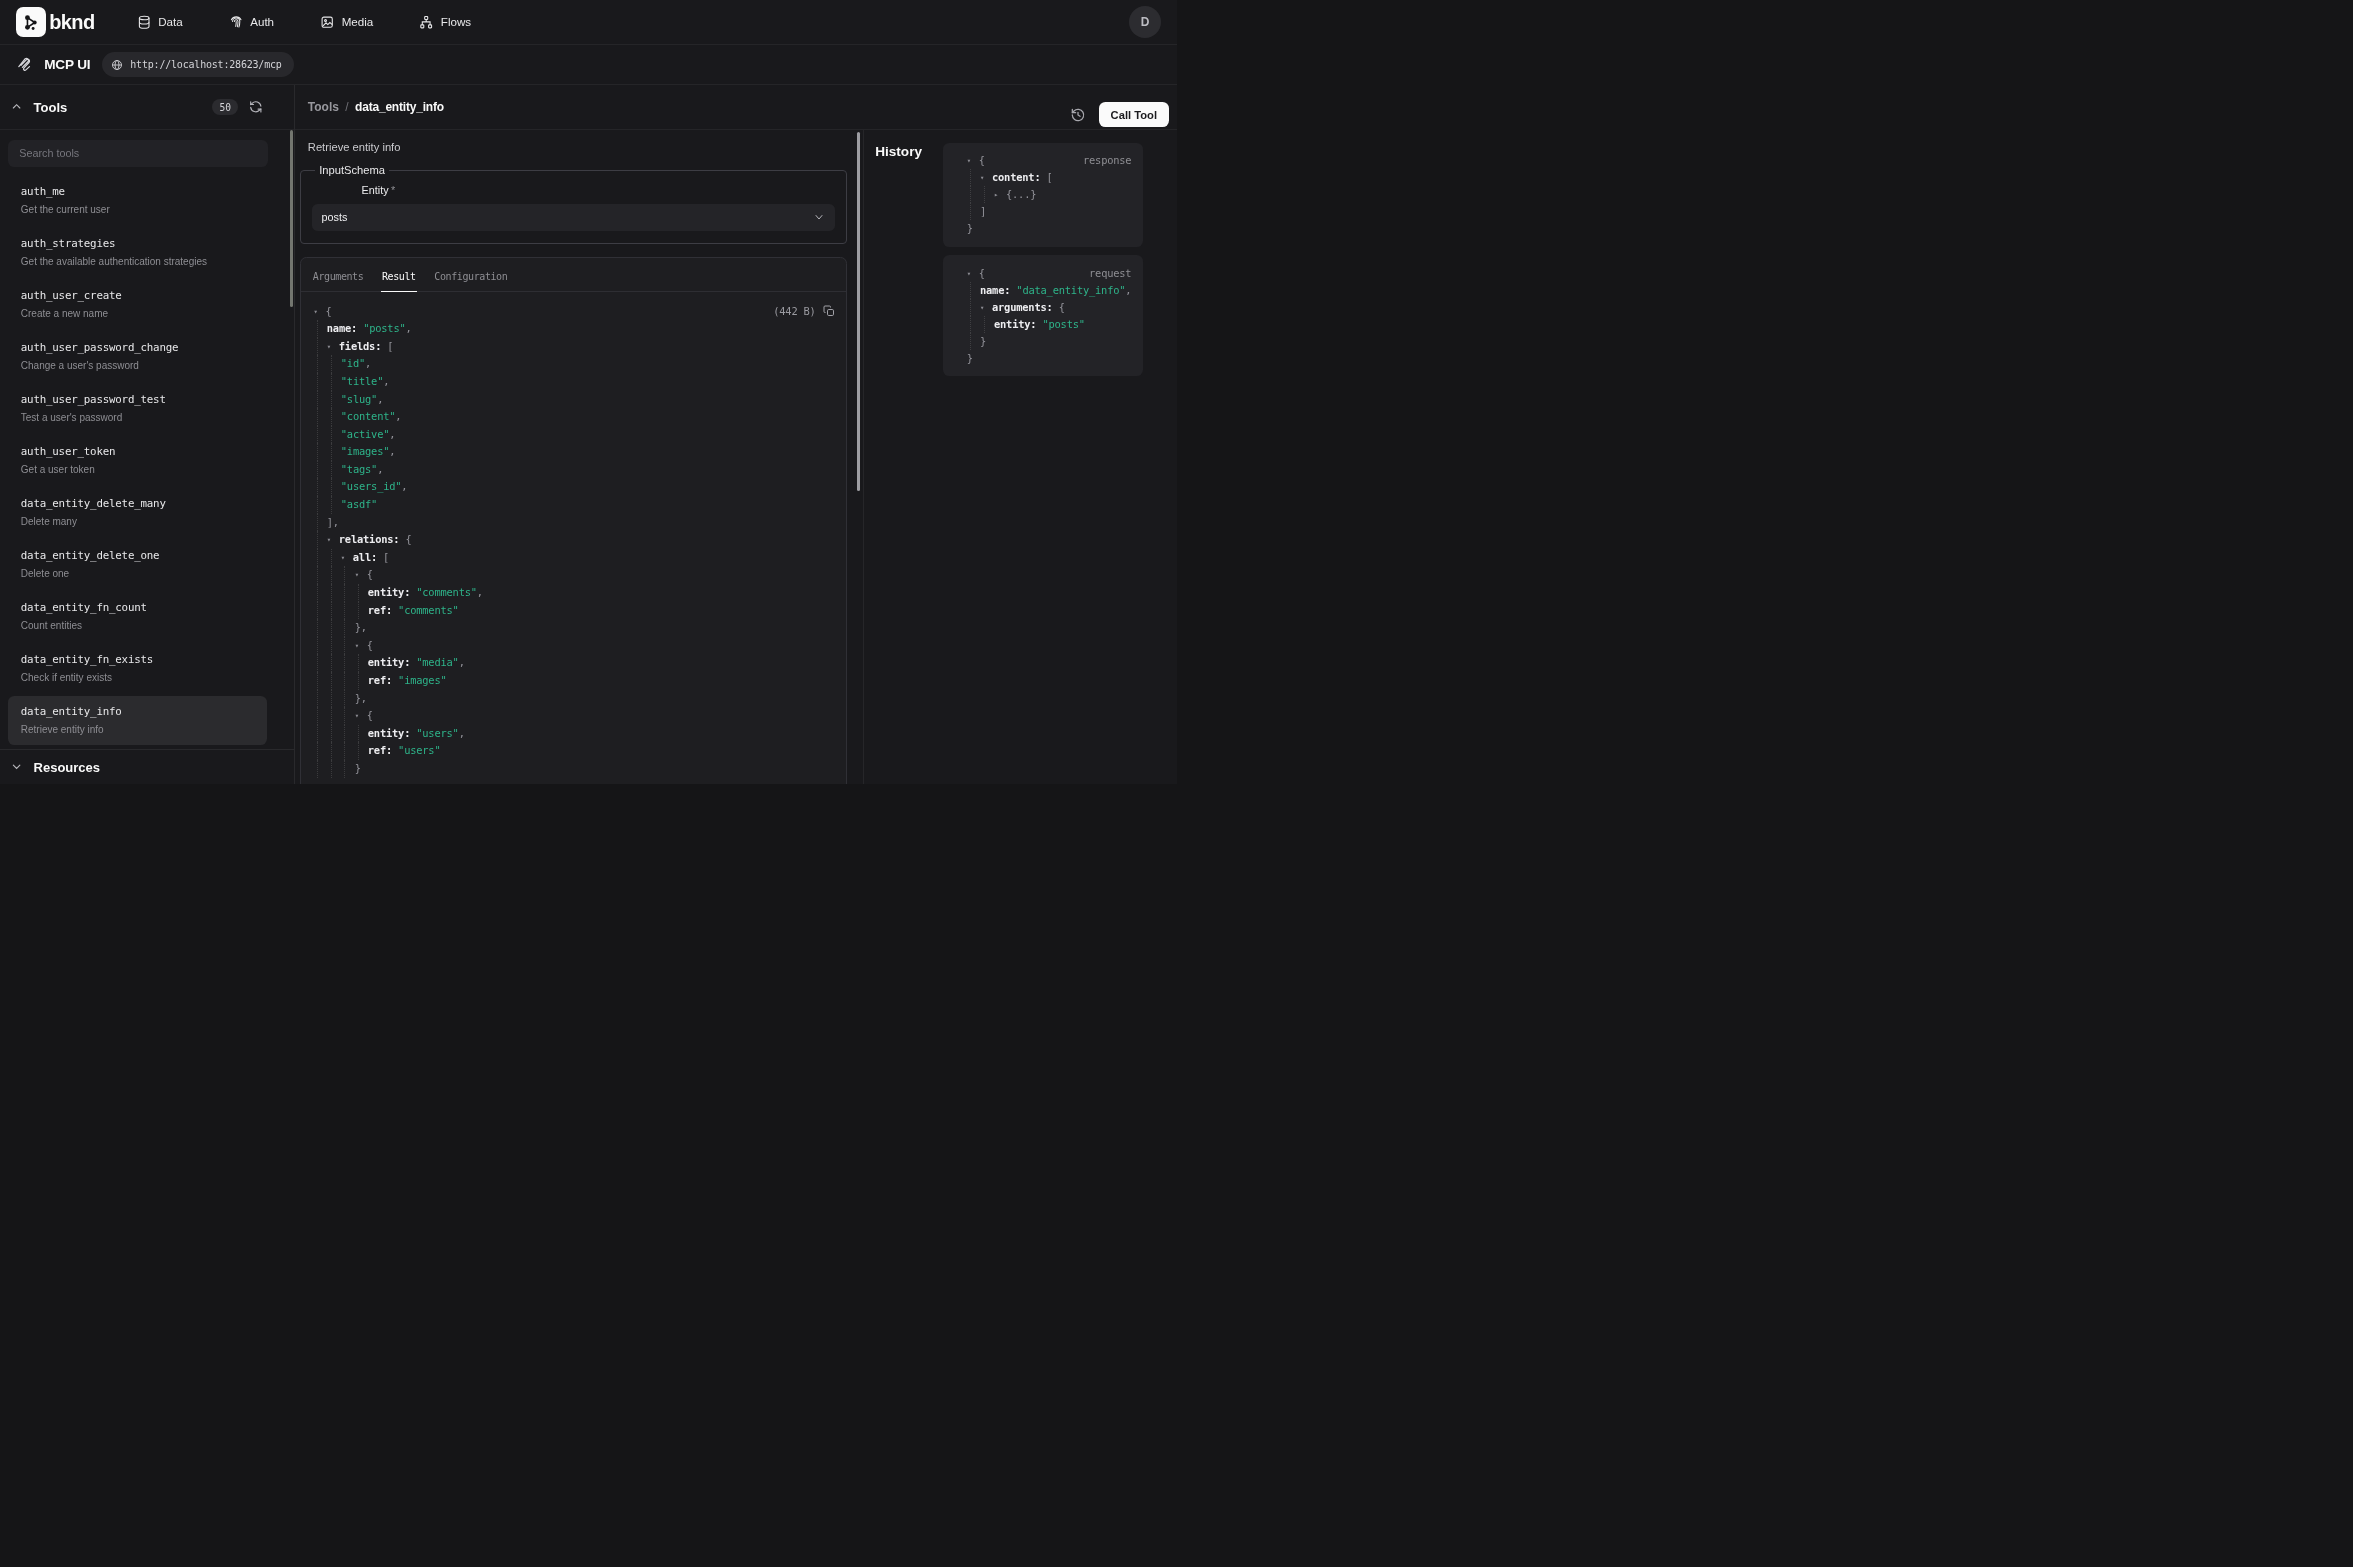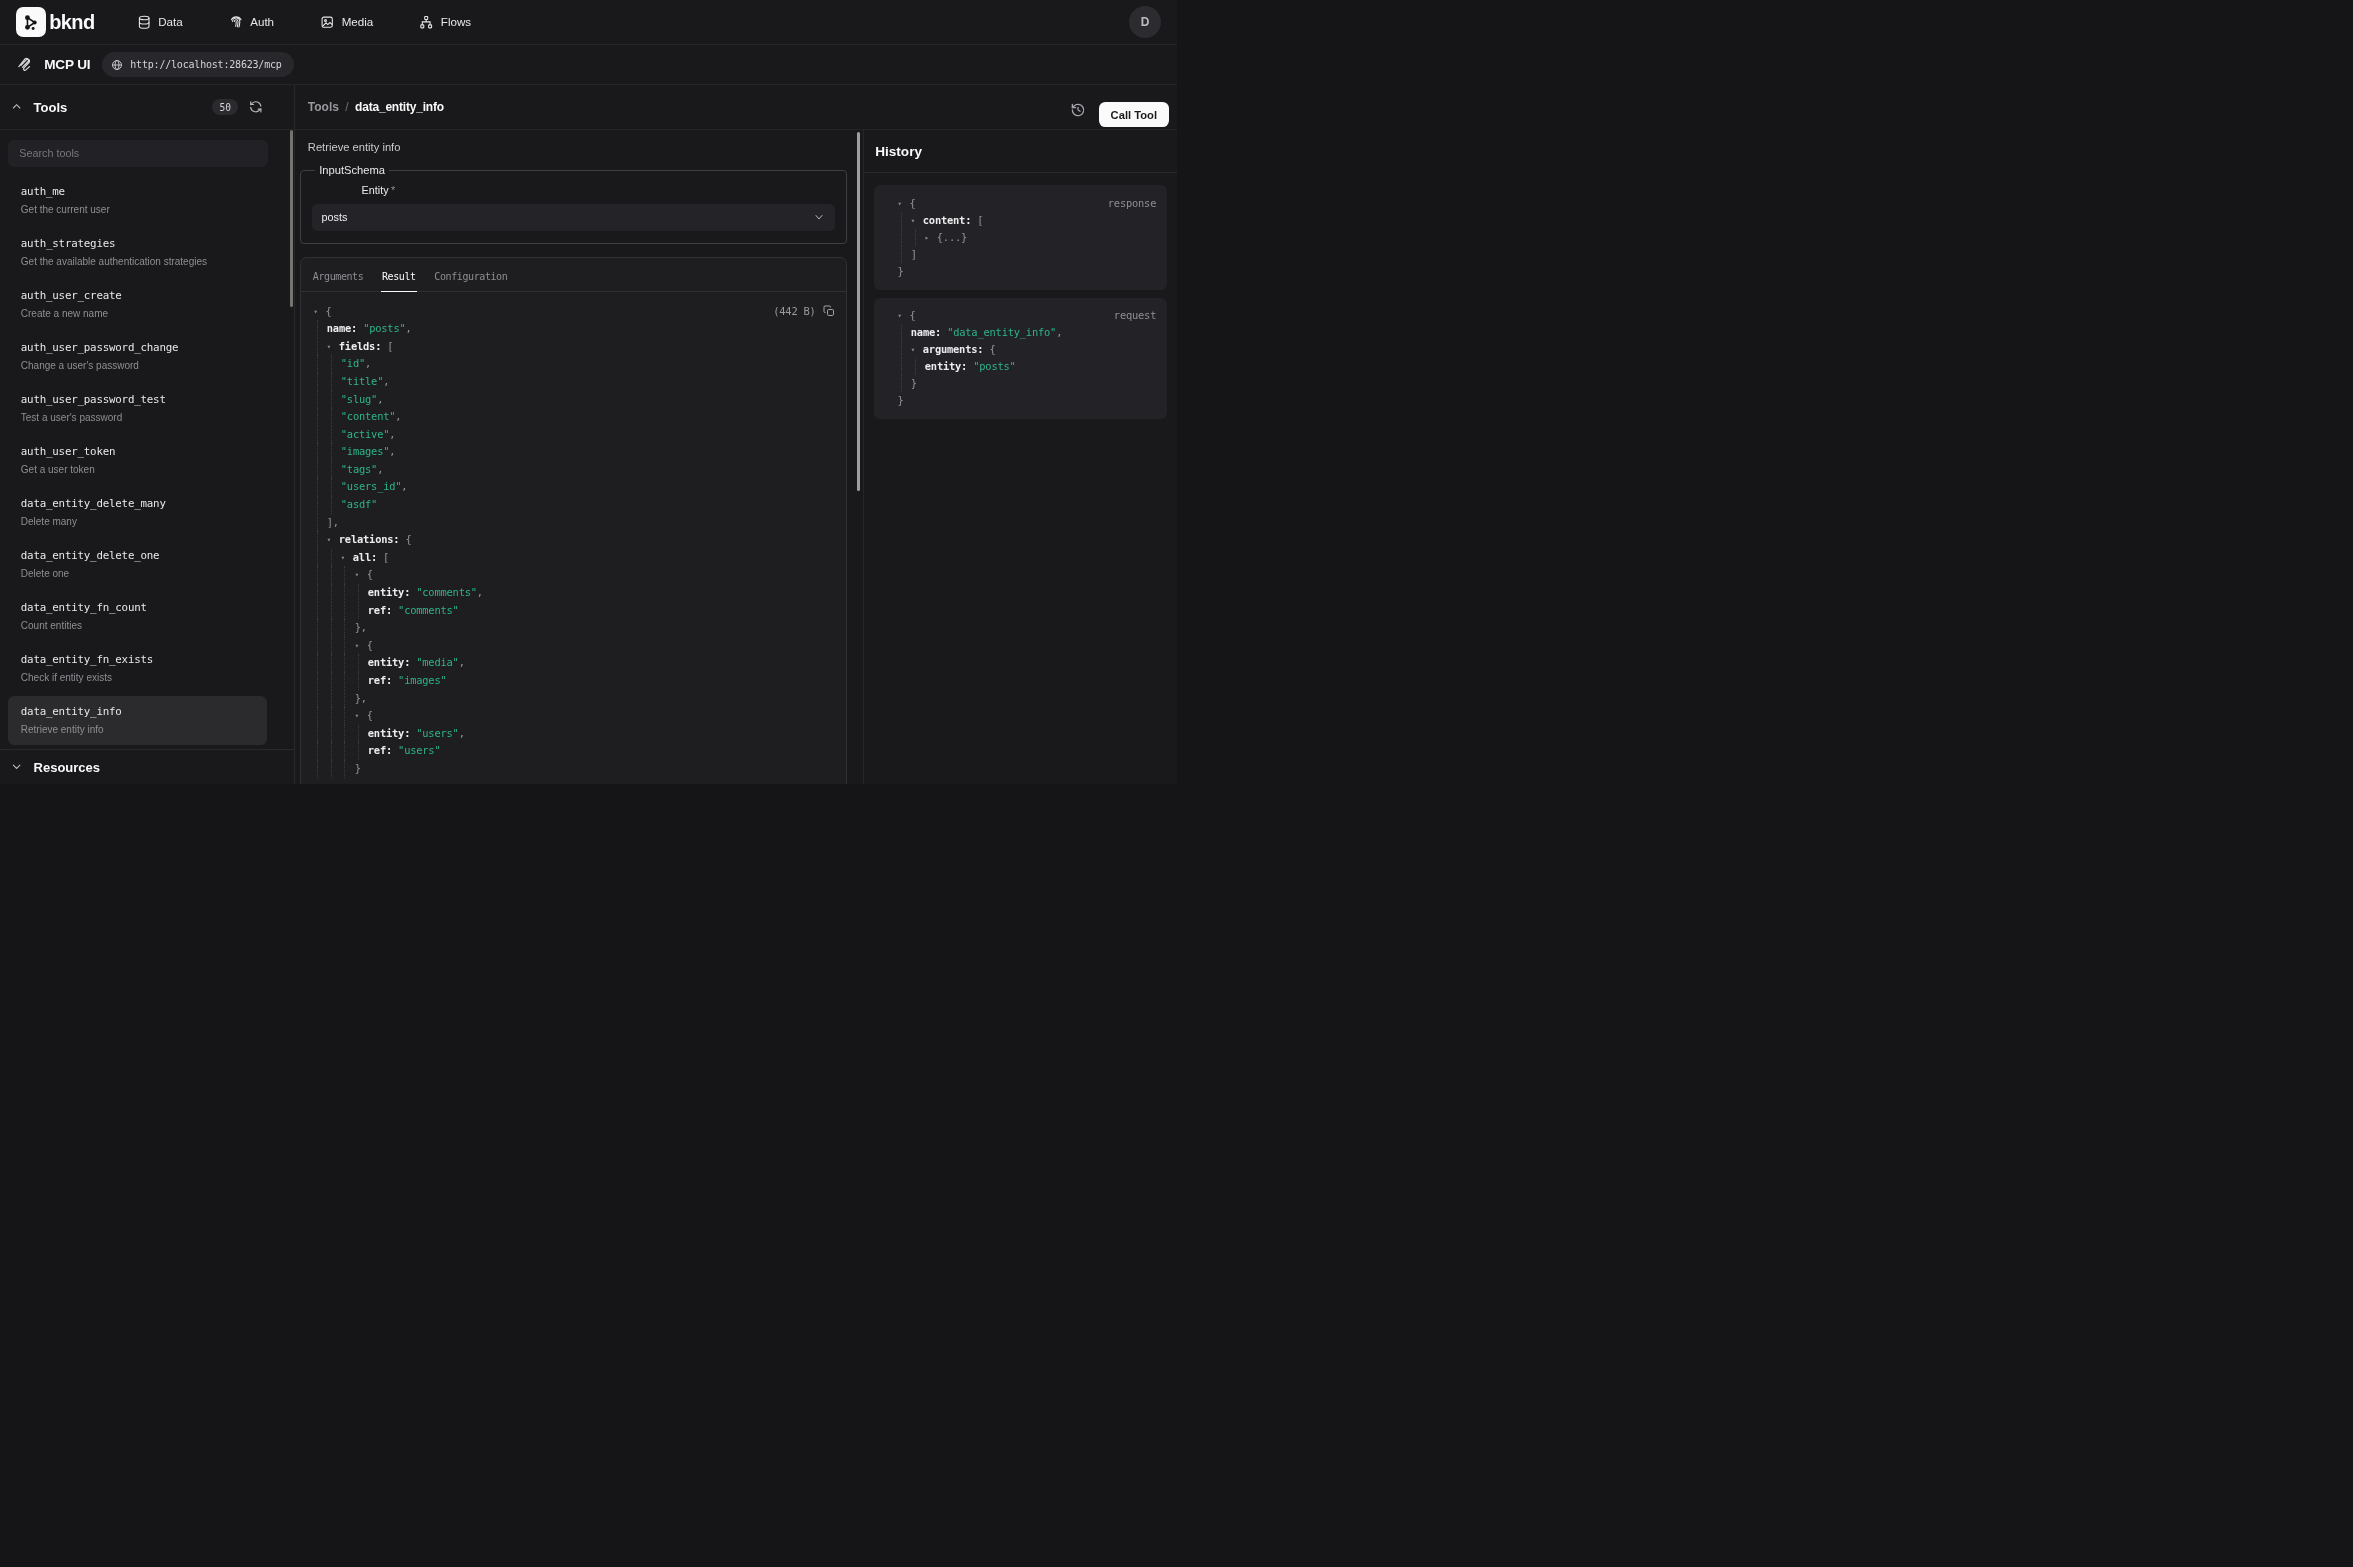--- a/index.html
+++ b/index.html
@@ -85,21 +85,21 @@
   
   .right-area { flex:1 1 auto; display:flex; flex-direction:column; }
   .main-header {
     height:45px; flex:0 0 45px; display:flex; align-items:center;
     padding:0 8px 0 12.8px; border-bottom:0.8px solid rgba(255,255,255,.055);
   }
   .breadcrumb { display:flex; align-items:center; gap:6.4px; font-size:12px; }
   .bc-root { color:#98989e; font-weight:600; }
   .bc-sep { color:#6f6f75; font-weight:400; }
   .bc-current { color:#fafafa; font-weight:700; letter-spacing:-0.2px; }
-  .header-actions { margin-left:auto; display:flex; align-items:flex-start; gap:12.8px;margin-top:15px; }
+  .header-actions { margin-left:auto; display:flex; align-items:center; gap:12.8px;margin-top:15px; }
   .history-btn { color:#a8a8ae; cursor:pointer; }
   .call-tool-btn {
     background:#fafafa; color:#1b1b1e; border:none; border-radius:6.4px;
     height:25.6px; padding:0 12px; font-size:11.2px; font-weight:600; cursor:pointer;
     font-family:"Liberation Sans", sans-serif;
   }
 
   .right-body { flex:1 1 auto; display:flex; position:relative; overflow:hidden; }
 
   
@@ -144,21 +144,21 @@
   .tp { color:#94949b; }
   .row-meta { margin-left:auto; display:flex; align-items:center; gap:7.2px; color:#9a9aa0; font-size:10.4px; }
   .copy-btn { color:#a2a2a8; cursor:pointer; }
   .hist-label { margin-left:auto; color:#8e8e93; font-size:10.4px; }
 
   .main-scrollbar { position:absolute; left:562px; top:1.6px; width:3.2px; height:359px; background:#9d9da2; border-radius:1.6px; }
 
   
   .history-panel {
     flex:1 1 auto; border-left:0.8px solid rgba(255,255,255,.06);
-    display:flex; flex-direction:column;
+    display:flex; flex-direction:row;
   }
   .history-header { height:32px; display:flex; align-items:center; padding:11.2px 11.2px 0; }
   .history-title { font-size:13.6px; font-weight:700; color:#fafafa; }
   .history-divider { border-bottom:0.8px solid rgba(255,255,255,.07); margin-top:9.6px; }
   .history-body { padding:4.8px 9.6px; }
   .hist-card { background:#232327; border-radius:6.4px; padding:9.6px 11.2px; margin-top:8px; }
 </style>
 </head>
 <body>
 

